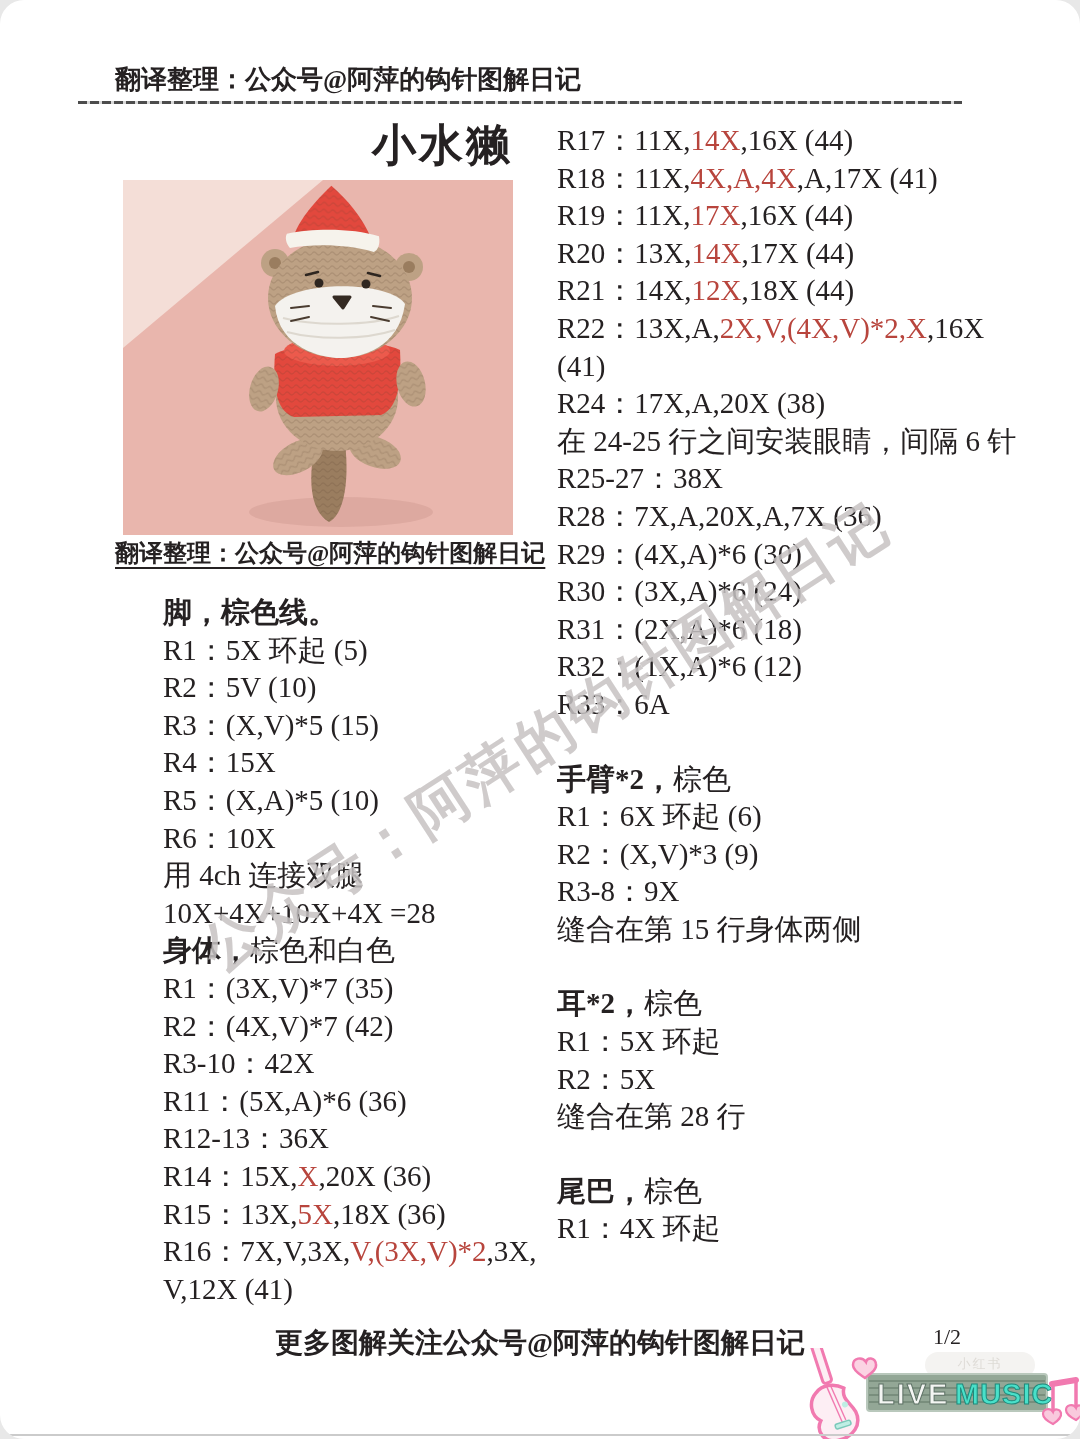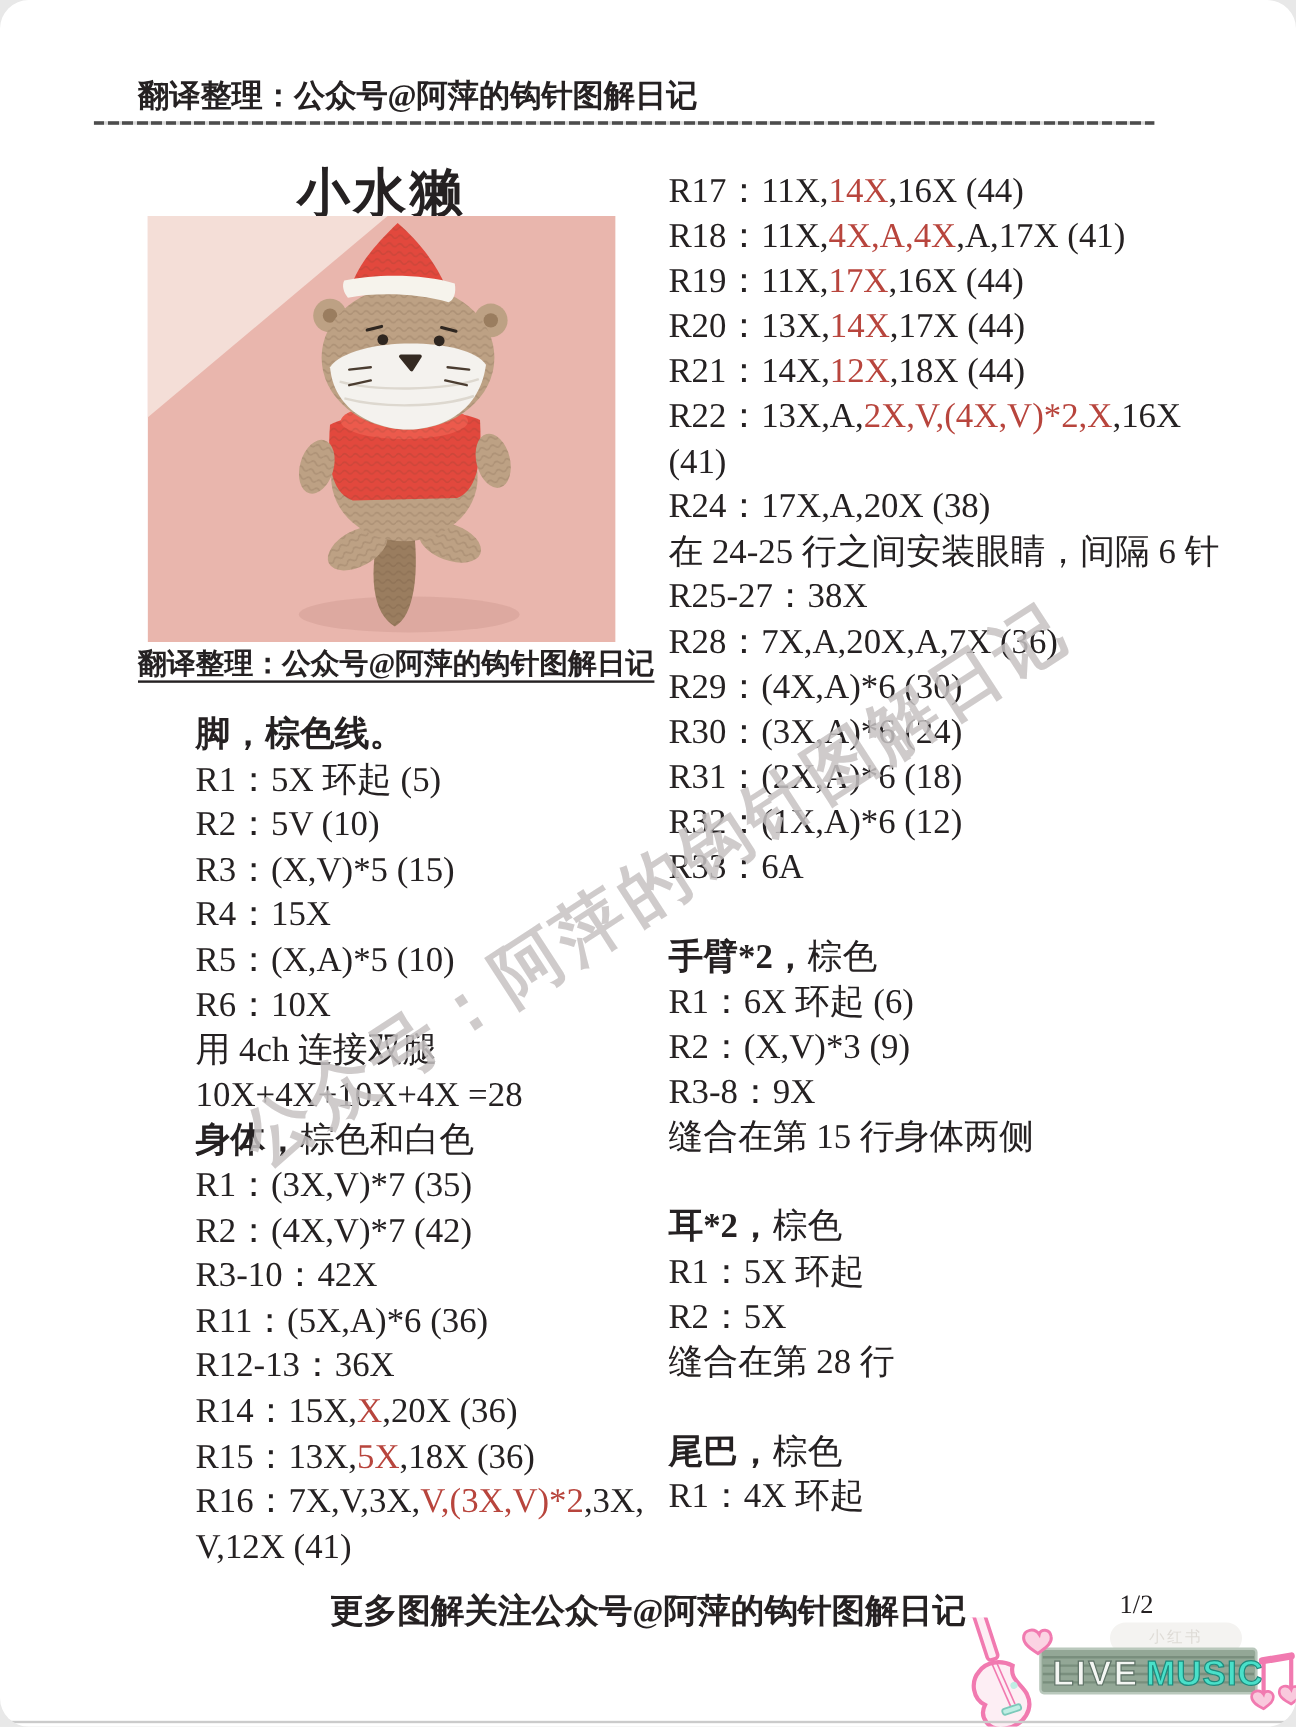--- a/index.html
+++ b/index.html
@@ -7,29 +7,29 @@
     --pink:#e9b6ad; --pink-light:#f4ded7; --tan:#bda184; --tan-d:#9a7d5f;
     --sweater:#e2483d; --sweater-l:#ec5a4c; --muzzle:#f4f2ee;
     --logo-pink:#f17ab0; --logo-teal:#49e0c9; --banner:#93a796;
   }
   html,body{margin:0;padding:0;background:#e8e8e8;}
   .page{position:relative;width:1080px;height:1439px;background:#ffffff;overflow:hidden;
         font-family:"Liberation Serif","DejaVu Serif",serif;color:var(--ink);border-radius:24px;}
   .hdr{position:absolute;left:115px;top:62px;font-size:26px;font-weight:bold;white-space:nowrap;}
   .hdr-rule{position:absolute;left:78px;top:101px;width:884px;height:3px;
         background:repeating-linear-gradient(90deg,#4c4c4c 0 9px, #d9d9d9 9px 12px);}
-  .title{position:absolute;left:123px;top:132px;width:390px;text-align:center;
+  .title{position:absolute;left:123px;top:116px;width:390px;text-align:right;
         font-size:44px;font-weight:bold;letter-spacing:3px;}
   .photo-wrap{position:absolute;left:123px;top:180px;width:390px;height:355px;}
   .photo-wrap svg{display:block;width:100%;height:100%;}
   .caption{position:absolute;left:115px;top:537px;font-size:24px;font-weight:bold;white-space:nowrap;
         text-decoration:underline;text-underline-offset:6px;text-decoration-thickness:2px;}
   .col{position:absolute;width:480px;font-size:29px;white-space:nowrap;}
   .col-left{left:115px;top:594px;margin-left:48px;}
-  .col-right{left:557px;top:122px;margin-top:19px;}
+  .col-right{left:557px;top:122px;}
   .pline{height:37.6px;line-height:37.6px;}
   .gap{height:37px;}
   .red{color:var(--red);}
   .bold{font-weight:bold;}
   .wm-diag{position:absolute;left:208px;top:918px;transform:rotate(-33deg);transform-origin:0 50%;
         font-size:58px;letter-spacing:4px;color:var(--wm-gray);opacity:.85;white-space:nowrap;
         font-weight:bold;pointer-events:none;}
   .footer{position:absolute;left:0;top:1324px;width:1080px;text-align:center;
         font-size:28px;font-weight:bold;}
   .pagenum{position:absolute;left:933px;top:1324px;font-size:22px;text-align:center;}

